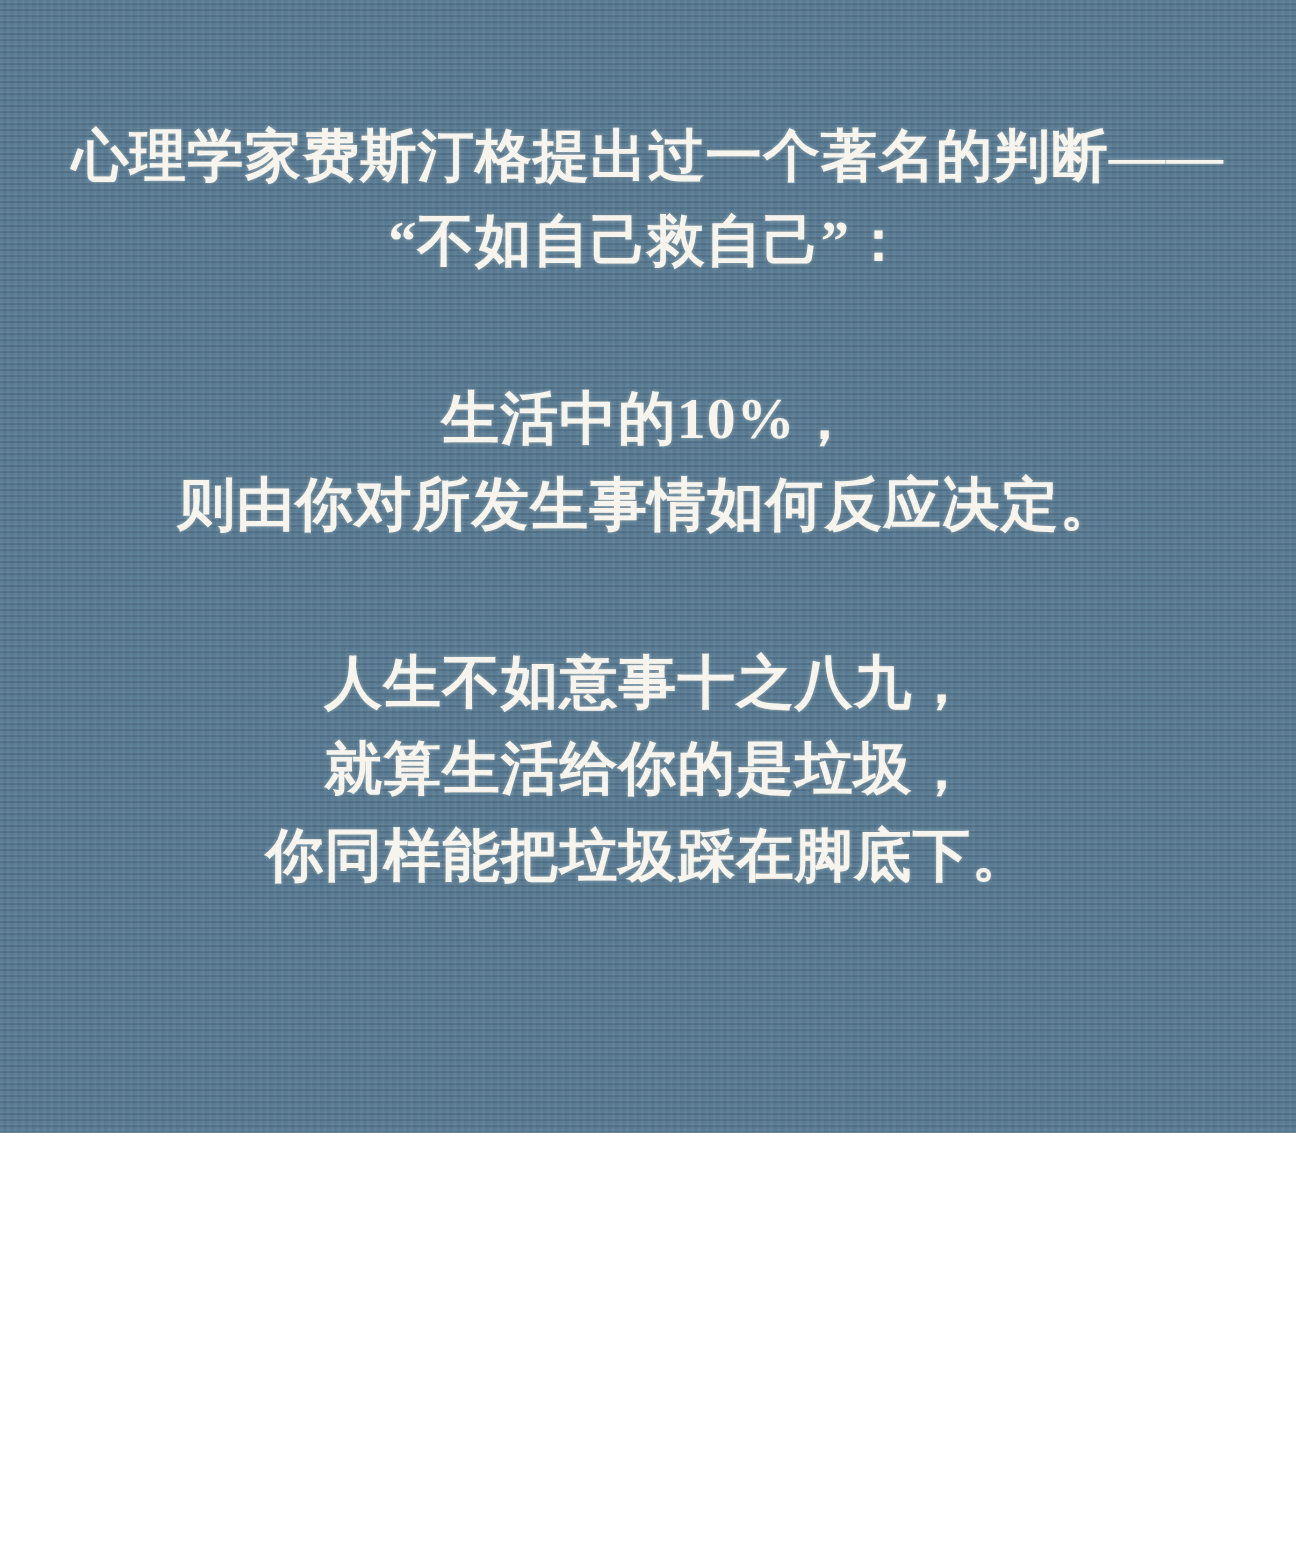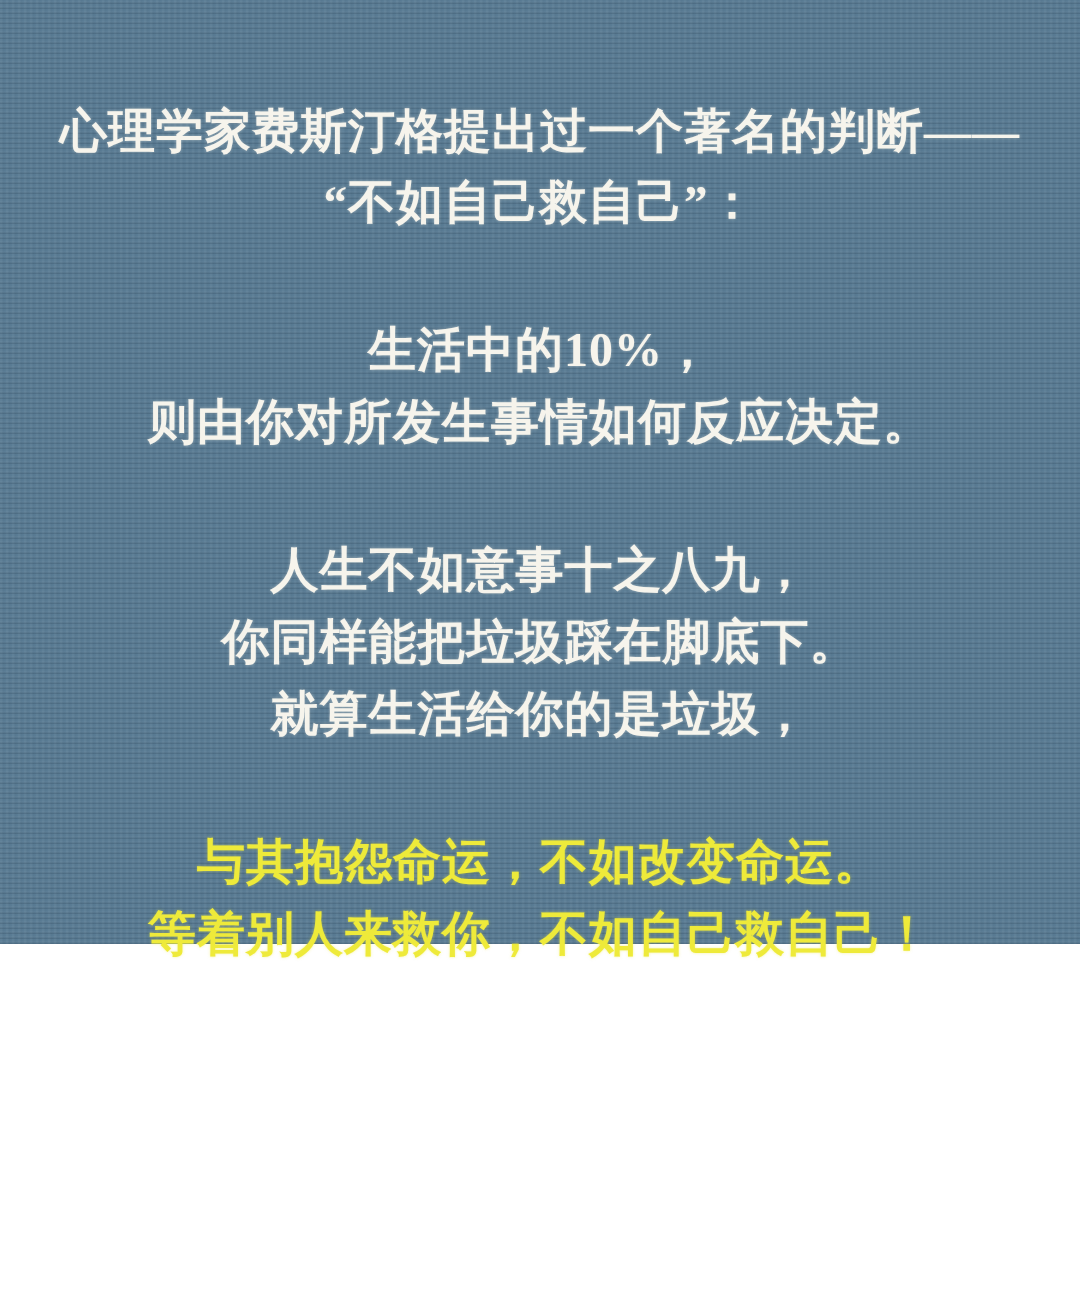--- a/index.html
+++ b/index.html
@@ -73,22 +73,18 @@
     <p class="line">“不如自己救自己”：</p>
   </div>
 
   <div class="group">
     <p class="line">生活中的10%，</p>
     <p class="line">则由你对所发生事情如何反应决定。</p>
   </div>
 
   <div class="group">
     <p class="line">人生不如意事十之八九，</p>
+    <p class="line">就算生活给你的是垃圾，</p>
     <p class="line">你同样能把垃圾踩在脚底下。</p>
-    <p class="line">就算生活给你的是垃圾，</p>
   </div>
 
-  <div class="group group-highlight">
-    <p class="line">与其抱怨命运，不如改变命运。</p>
-    <p class="line">等着别人来救你，不如自己救自己！</p>
-  </div>
 
 </div>
 
 </body></html>

